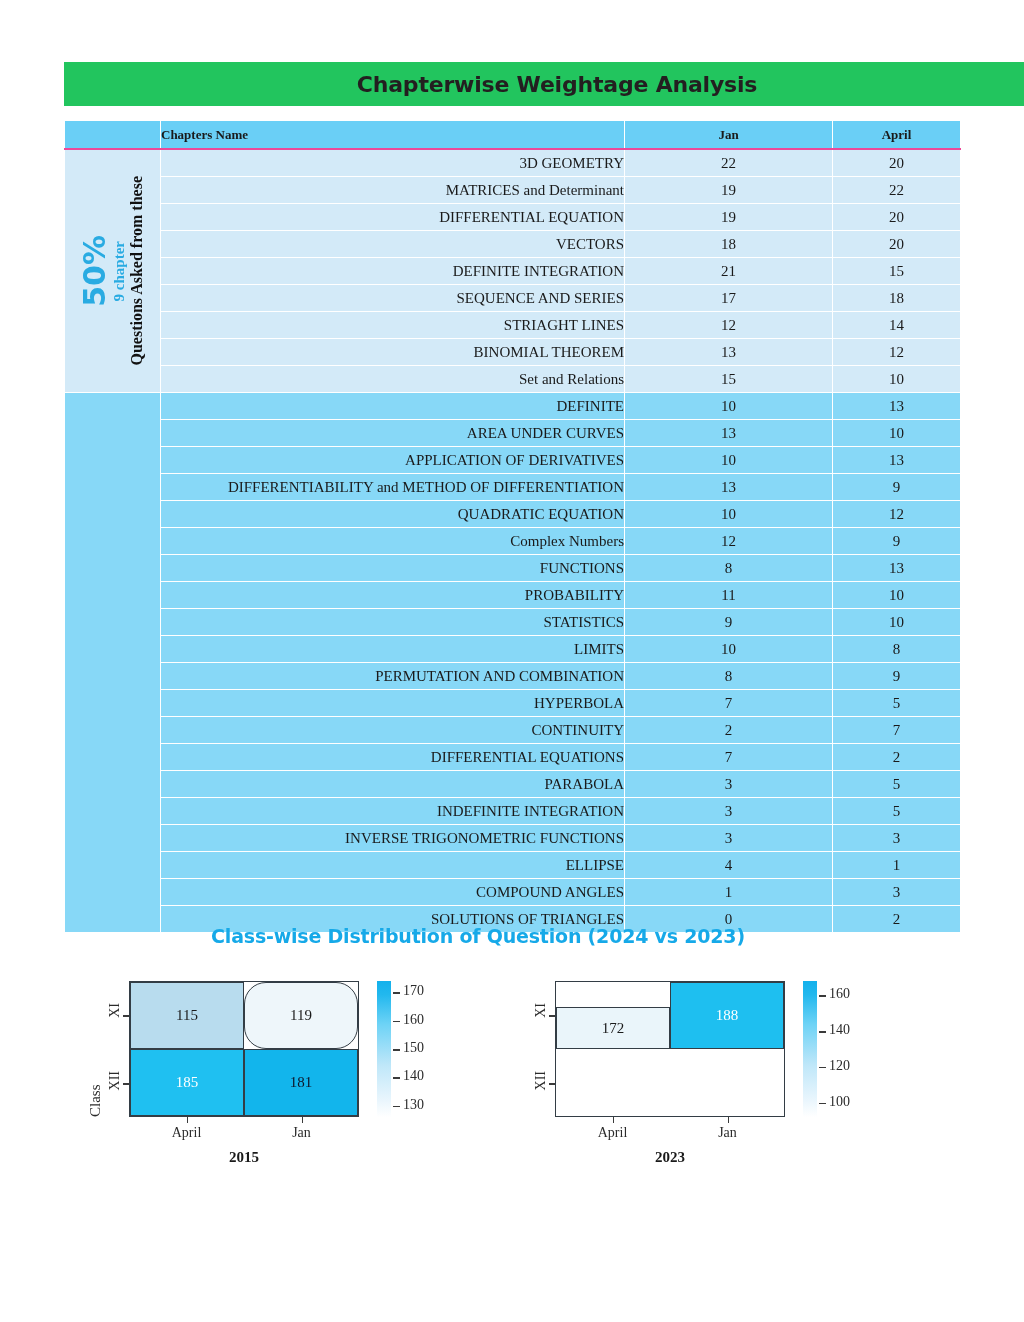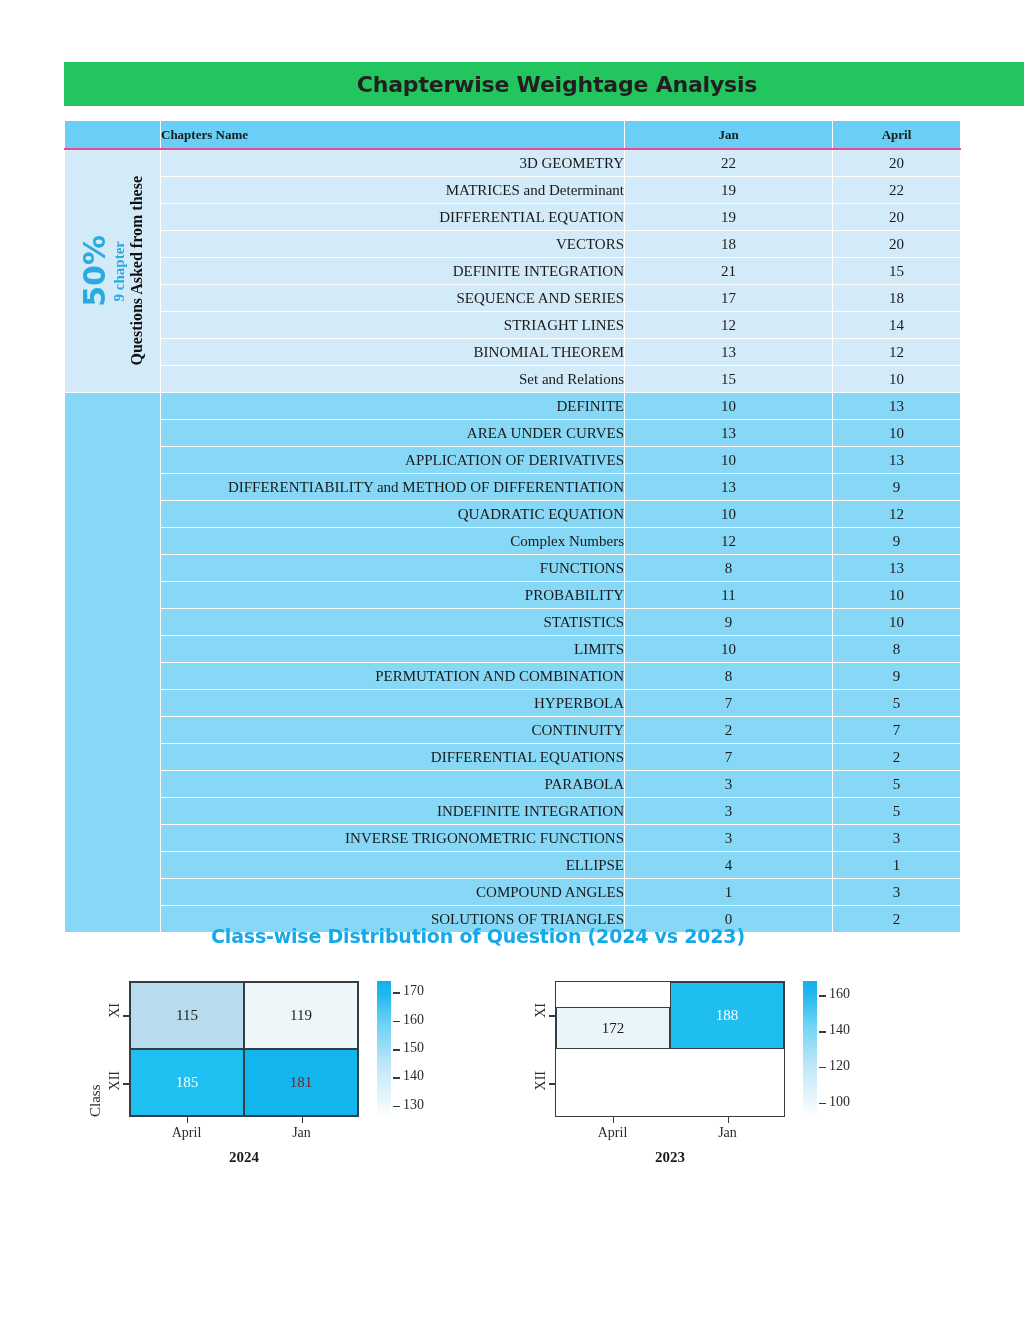--- a/index.html
+++ b/index.html
@@ -426,29 +426,29 @@
   <div id="charts-title">Class-wise Distribution of Question (2024 vs 2023)</div>
   <div id="charts-row">
       <div class="heatmap-block">
         <div class="hm-ylabel">Class</div>
         <div class="hm-ytick" style="left:22px; top:32px;">XI</div>
         <div class="hm-tickmark" style="left:38px; top:44px;"></div>
         <div class="hm-ytick" style="left:22px; top:100px;">XII</div>
         <div class="hm-tickmark" style="left:38px; top:112px;"></div>
         <div class="hm-grid">
           <div class="hm-cell" style="background:#b8dcee; color:#1a1a1a;">115</div>
-          <div class="hm-cell" style="background:#eef6fa; color:#1a1a1a;">119</div>
+          <div class="hm-cell" style="background:#eef6fa; color:#1a1a1a;border-radius:22px;">119</div>
           <div class="hm-cell" style="background:#1fc0f1; color:#ffffff;">185</div>
-          <div class="hm-cell" style="background:#12b5ec; color:#7f1d1d;">181</div>
+          <div class="hm-cell" style="background:#12b5ec; color:#0f172a;">181</div>
         </div>
         <div class="hm-xtickmark" style="left:101.5px; top:146px;"></div>
         <div class="hm-xtick" style="left:66.5px; top:154px;">April</div>
         <div class="hm-xtickmark" style="left:216.5px; top:146px;"></div>
         <div class="hm-xtick" style="left:181.5px; top:154px;">Jan</div>
-        <div class="hm-caption">2024</div>
+        <div class="hm-caption">2015</div>
         <div class="cbar"></div>
         <div class="cbar-tick-line" style="top:134.66666666666666px;"></div>
         <div class="cbar-tick-label" style="top:125.66666666666666px;">130</div>
         <div class="cbar-tick-line" style="top:106.33333333333333px;"></div>
         <div class="cbar-tick-label" style="top:97.33333333333333px;">140</div>
         <div class="cbar-tick-line" style="top:78px;"></div>
         <div class="cbar-tick-label" style="top:69px;">150</div>
         <div class="cbar-tick-line" style="top:49.666666666666664px;"></div>
         <div class="cbar-tick-label" style="top:40.666666666666664px;">160</div>
         <div class="cbar-tick-line" style="top:21.33333333333334px;"></div>

